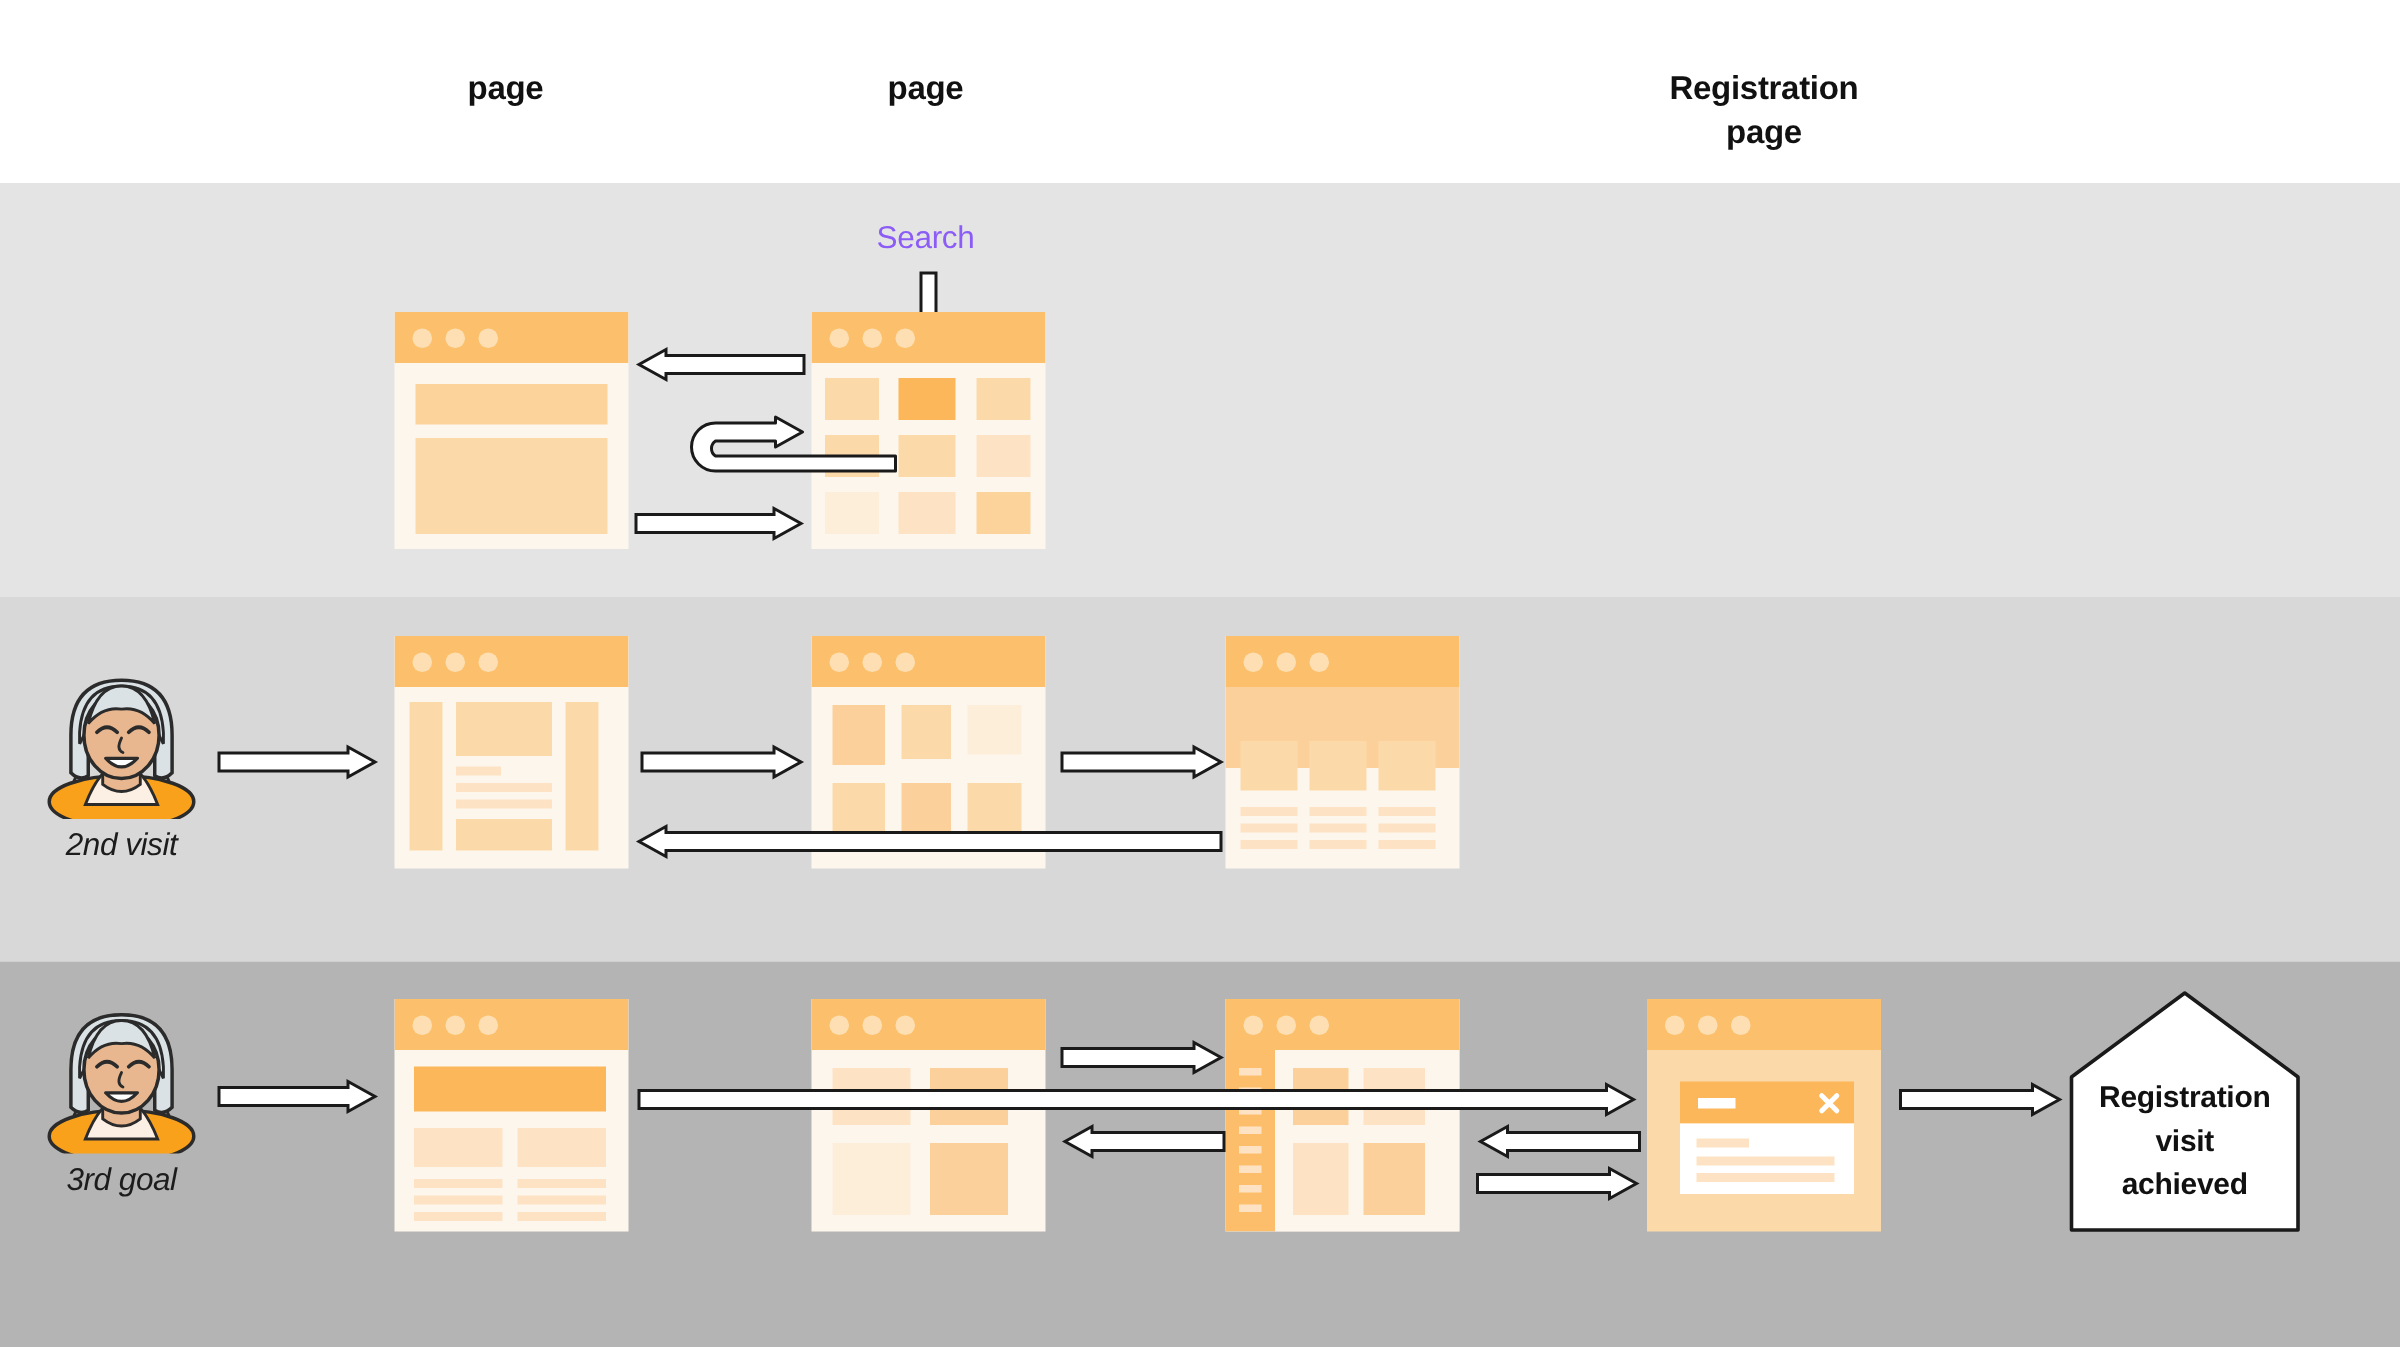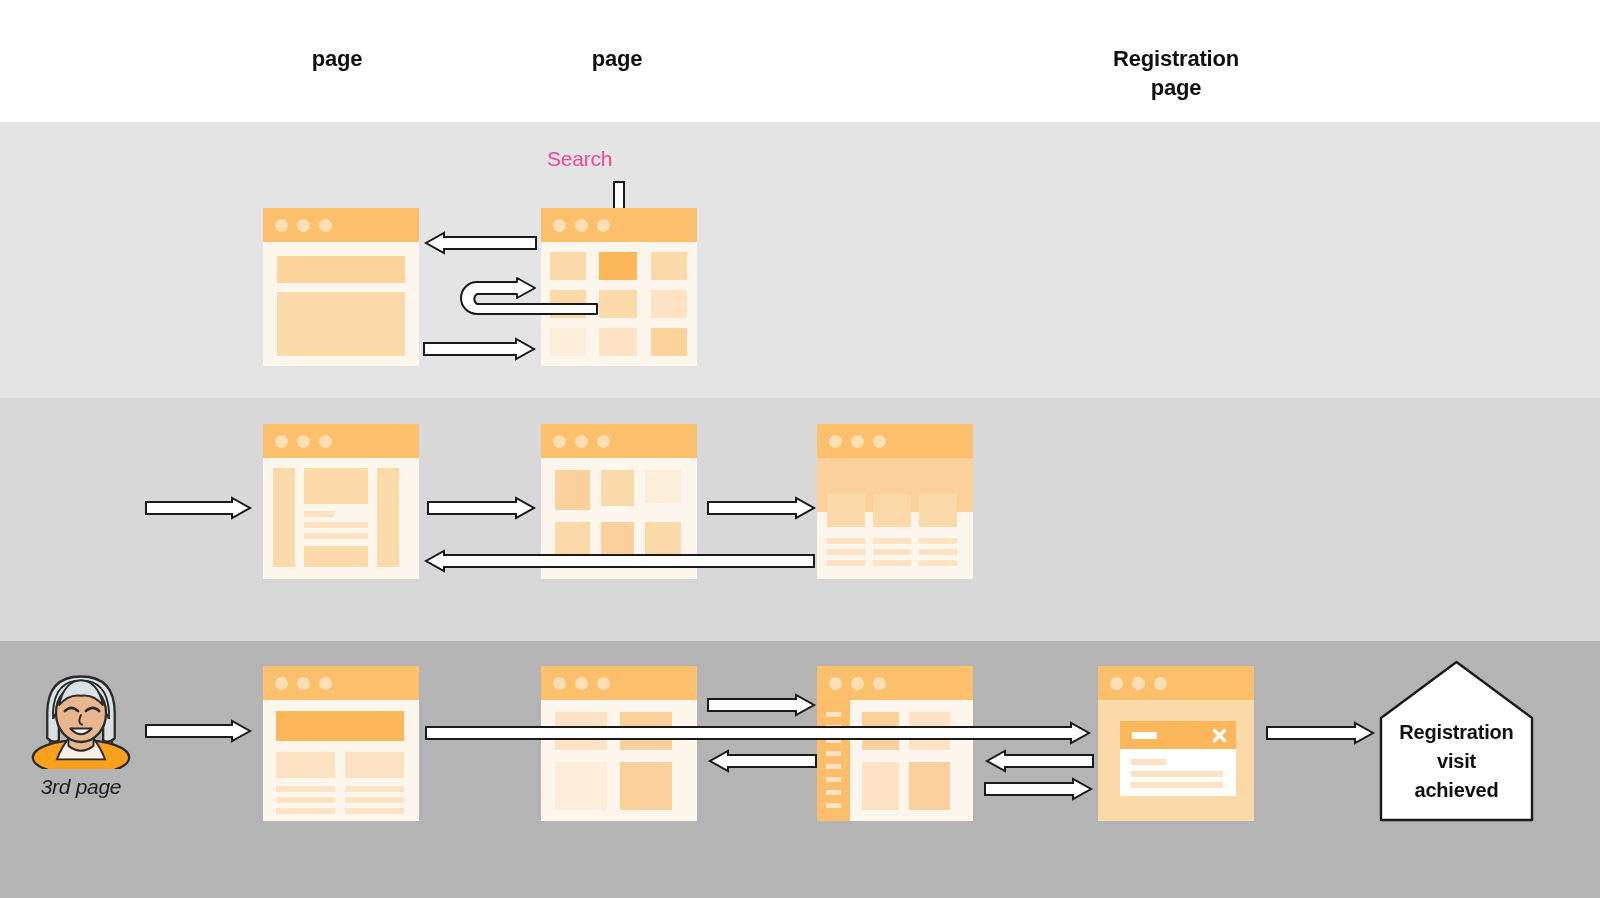--- a/index.html
+++ b/index.html
@@ -52,22 +52,22 @@
   .browser .dot.d3 { left: 56px; }
   .browser .body { position: relative; width: 100%; }
   .blk { position: absolute; }
 
   
   .arrow { position: absolute; }
   .arrow svg { display: block; overflow: visible; }
 
   
   .search-label {
-    position: absolute; font-size: 21px; color: #ec4899;
-    letter-spacing: -0.2px; 
+    position: absolute; font-size: 21px; color: #8b5cf6;
+    letter-spacing: -0.2px; text-align: center;
   }
 
   
   .goal { position: absolute; }
   .goal-text {
     position: absolute; left: 0; top: 58px; width: 100%;
     text-align: center; font-size: 20px; font-weight: 700;
     color: #111111; line-height: 1.45; letter-spacing: -0.2px;
   }
 </style>
@@ -141,20 +141,39 @@
     <svg width="142" height="36" viewBox="0 0 142 36">
       <path d="M142 24 L142 34 L22 34 A16 16 0 0 1 22 2 L62 2 L62 -2 L80 8 L62 18 L62 14 L22 14 A6 6 0 0 0 22 24 Z" fill="#ffffff" stroke="#1a1a1a" stroke-width="2" stroke-linejoin="round"></path>
     </svg>
   </div>
   <div class="arrow" style="left:424px; top:338px;">
     <svg width="112" height="22" viewBox="0 0 112 22">
       <path d="M0 5 L0 17 L92 17 L92 21 L110 11 L92 1 L92 5 Z" fill="#ffffff" stroke="#1a1a1a" stroke-width="2"></path>
     </svg>
   </div>
 
+  <div class="persona" style="left:6px; top:440px;">
+    <div class="avatar-wrap">
+      <svg viewBox="0 0 110 110" width="106" height="106">
+        <ellipse cx="55" cy="98" rx="50" ry="18" fill="#f9a11b" stroke="#2b2b2b" stroke-width="2.4"></ellipse>
+        <path d="M30 100 q10 -26 25 -30 q15 4 25 30 z" fill="#fcefe3" stroke="#2b2b2b" stroke-width="2"></path>
+        <path d="M42 72 q13 12 26 0 l0 14 q-13 10 -26 0 z" fill="#e8b78f" stroke="#2b2b2b" stroke-width="2"></path>
+        <path d="M22 84 q8 -18 22 -22 l11 12 l11 -12 q14 4 22 22" fill="none" stroke="#2b2b2b" stroke-width="2"></path>
+        <path d="M20 52 q0 -38 35 -38 q35 0 35 38 l0 26 q-6 6 -12 2 l0 -28 l-46 0 l0 28 q-6 4 -12 -2 z" fill="#dbe2e6" stroke="#2b2b2b" stroke-width="2.4"></path>
+        <path d="M26 50 q2 -32 29 -32 q27 0 29 32 l0 8 q-10 -22 -29 -20 q-19 -2 -29 20 z" fill="#dbe2e6" stroke="#2b2b2b" stroke-width="2"></path>
+        <ellipse cx="55" cy="52" rx="26" ry="30" fill="#e8b78f" stroke="#2b2b2b" stroke-width="2.4"></ellipse>
+        <path d="M32 44 q6 -26 23 -26 q17 0 23 26 q-10 -12 -23 -10 q-13 -2 -23 10 z" fill="#dbe2e6" stroke="#2b2b2b" stroke-width="2"></path>
+        <path d="M38 50 q7 -7 14 0" fill="none" stroke="#2b2b2b" stroke-width="2.6" stroke-linecap="round"></path>
+        <path d="M60 50 q7 -7 14 0" fill="none" stroke="#2b2b2b" stroke-width="2.6" stroke-linecap="round"></path>
+        <path d="M55 54 q-4 8 1 10" fill="none" stroke="#2b2b2b" stroke-width="2" stroke-linecap="round"></path>
+        <path d="M44 68 q11 12 22 0 z" fill="#ffffff" stroke="#2b2b2b" stroke-width="2.2" stroke-linejoin="round"></path>
+      </svg>
+    </div>
+    <div class="persona-label">2nd visit</div>
+  </div>
 
   <div class="arrow" style="left:146px; top:497px;">
     <svg width="106" height="22" viewBox="0 0 106 22">
       <path d="M0 5 L0 17 L86 17 L86 21 L104 11 L86 1 L86 5 Z" fill="#ffffff" stroke="#1a1a1a" stroke-width="2"></path>
     </svg>
   </div>
 
   <div class="browser" style="left:263px; top:424px; width:156px; height:155px;">
     <div class="titlebar">
       <span class="dot d1"></span>
@@ -237,21 +256,21 @@
         <path d="M20 52 q0 -38 35 -38 q35 0 35 38 l0 26 q-6 6 -12 2 l0 -28 l-46 0 l0 28 q-6 4 -12 -2 z" fill="#dbe2e6" stroke="#2b2b2b" stroke-width="2.4"></path>
         <path d="M26 50 q2 -32 29 -32 q27 0 29 32 l0 8 q-10 -22 -29 -20 q-19 -2 -29 20 z" fill="#dbe2e6" stroke="#2b2b2b" stroke-width="2"></path>
         <ellipse cx="55" cy="52" rx="26" ry="30" fill="#e8b78f" stroke="#2b2b2b" stroke-width="2.4"></ellipse>
         <path d="M32 44 q6 -26 23 -26 q17 0 23 26 q-10 -12 -23 -10 q-13 -2 -23 10 z" fill="#dbe2e6" stroke="#2b2b2b" stroke-width="2"></path>
         <path d="M38 50 q7 -7 14 0" fill="none" stroke="#2b2b2b" stroke-width="2.6" stroke-linecap="round"></path>
         <path d="M60 50 q7 -7 14 0" fill="none" stroke="#2b2b2b" stroke-width="2.6" stroke-linecap="round"></path>
         <path d="M55 54 q-4 8 1 10" fill="none" stroke="#2b2b2b" stroke-width="2" stroke-linecap="round"></path>
         <path d="M44 68 q11 12 22 0 z" fill="#ffffff" stroke="#2b2b2b" stroke-width="2.2" stroke-linejoin="round"></path>
       </svg>
     </div>
-    <div class="persona-label">3rd page</div>
+    <div class="persona-label">3rd goal</div>
   </div>
 
   <div class="arrow" style="left:146px; top:720px;">
     <svg width="106" height="22" viewBox="0 0 106 22">
       <path d="M0 5 L0 17 L86 17 L86 21 L104 11 L86 1 L86 5 Z" fill="#ffffff" stroke="#1a1a1a" stroke-width="2"></path>
     </svg>
   </div>
 
   <div class="browser" style="left:263px; top:666px; width:156px; height:155px;">
     <div class="titlebar">

